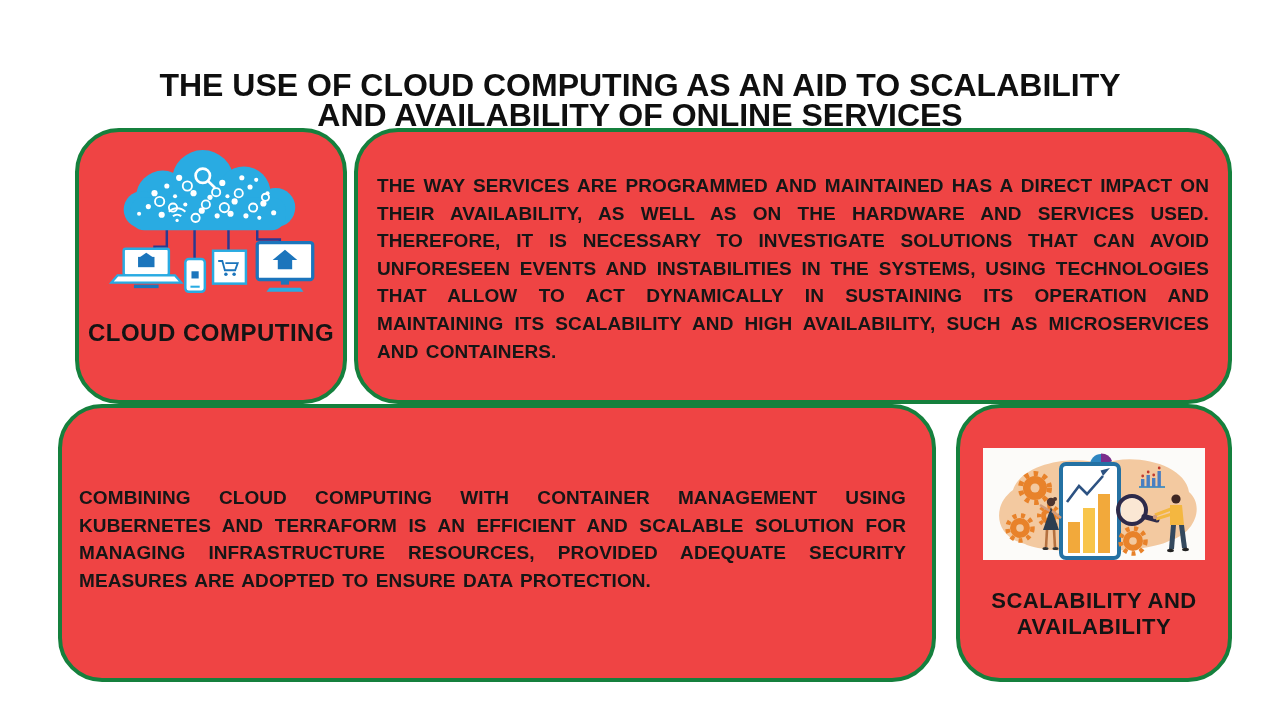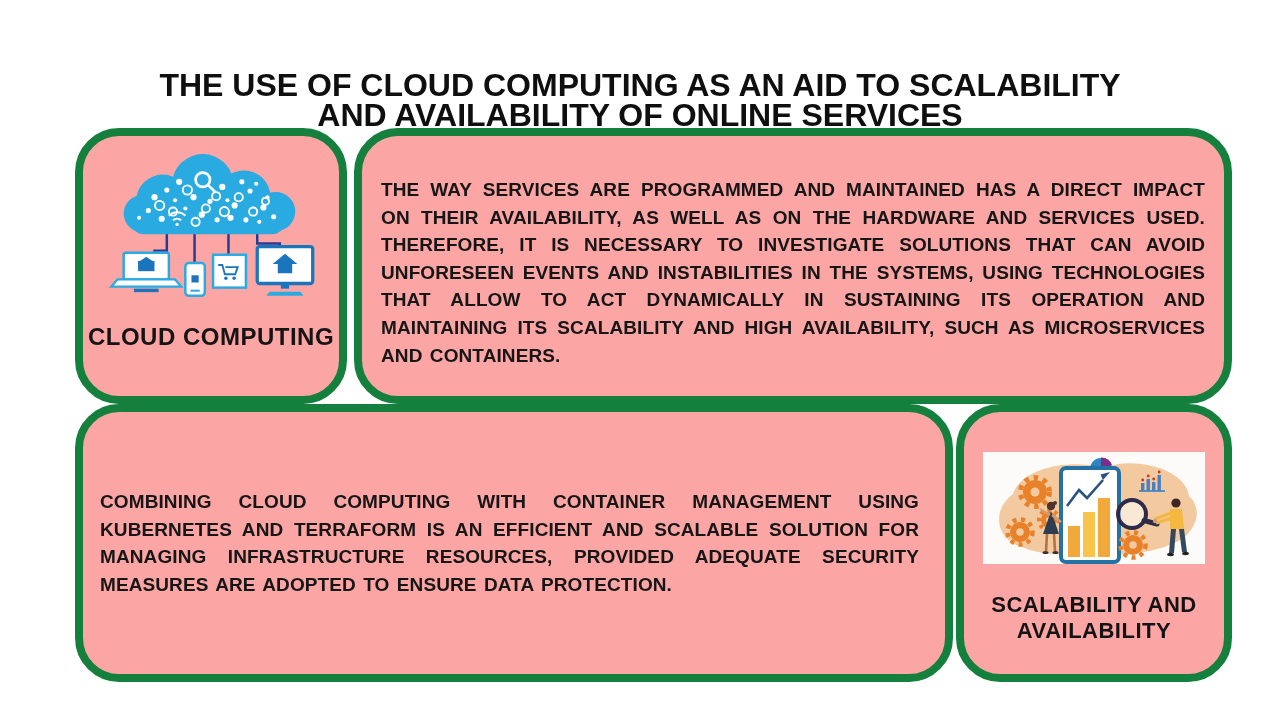--- a/index.html
+++ b/index.html
@@ -9,26 +9,26 @@
     font-family:"Liberation Sans", sans-serif;
     color:#141414;
   }
   .title{
     position:absolute;top:42px;left:0;width:1280px;
     text-align:center;font-weight:bold;font-size:32px;line-height:30px;
     letter-spacing:0px;color:#0f0f0f;margin-top:28px;
   }
   .title div{white-space:nowrap;}
   .card{
-    position:absolute;box-sizing:border-box;background:#fca5a5;
-    border:8px solid #15803d;border-radius:44px;
+    position:absolute;box-sizing:border-box;background:#ef4444;
+    border:4px solid #15803d;border-radius:44px;
   }
   #card-cloud{left:75px;top:128px;width:272px;height:276px;}
   #card-services{left:354px;top:128px;width:878px;height:276px;}
-  #card-kubernetes{left:75px;top:404px;width:878px;height:278px;}
+  #card-kubernetes{left:58px;top:404px;width:878px;height:278px;}
   #card-scalability{left:956px;top:404px;width:276px;height:278px;}
   .card-text{
     font-weight:bold;font-size:19px;line-height:27.6px;
     text-align:justify;color:#161616;word-spacing:2px;letter-spacing:0.1px;
   }
   #card-services .card-text{padding:40px 19px 0 19px;}
   #card-kubernetes .card-text{padding:76px 26px 0 17px;}
   .card-label{
     font-weight:bold;text-align:center;color:#141414;letter-spacing:0.5px;
   }

